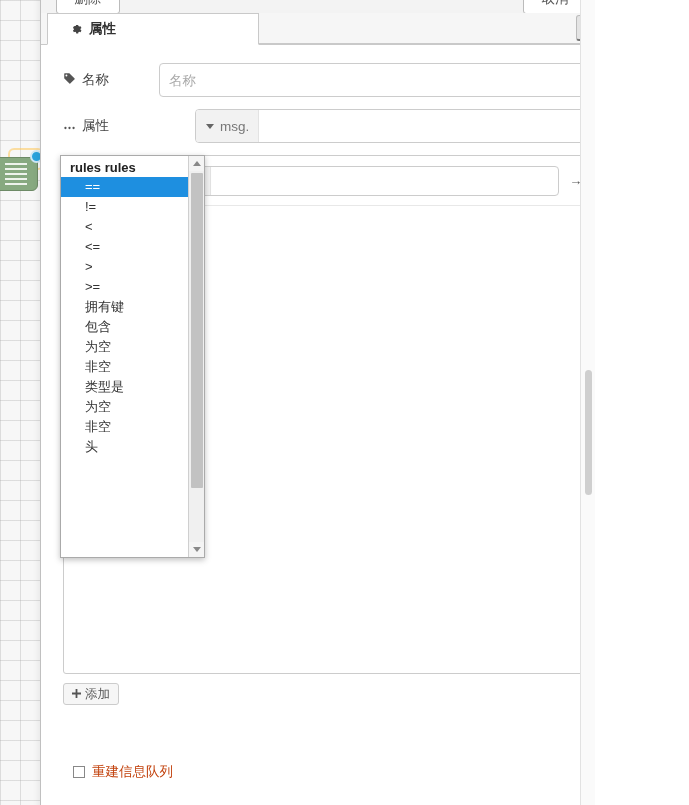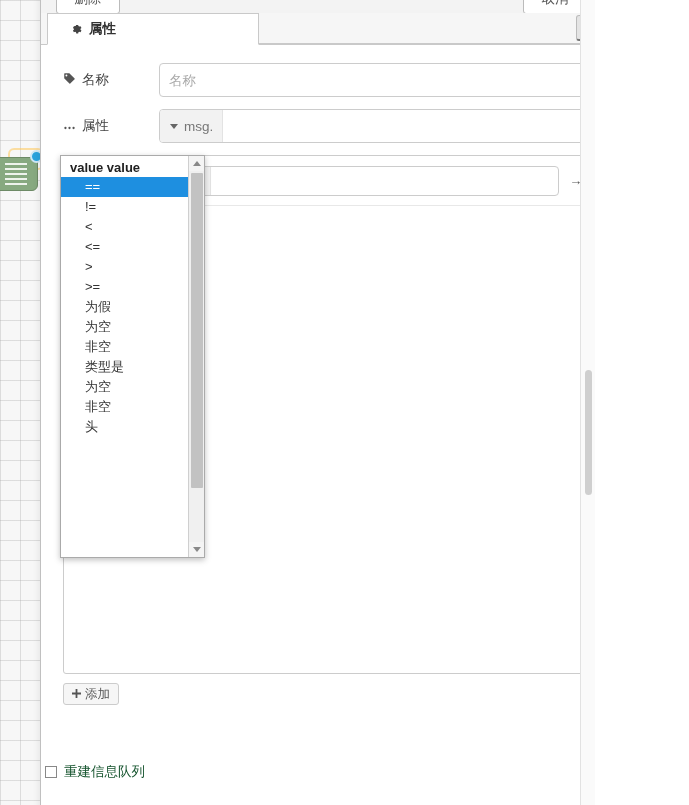--- a/index.html
+++ b/index.html
@@ -141,21 +141,21 @@
     font-size: 13.5px; color: #333;
     padding: 0 9px; outline: none;
     font-family: "Liberation Sans", sans-serif;
   }
   .finput::placeholder { color: #aaa; }
 
   .typed-input {
     flex: 1 1 auto; height: 34px;
     border: 1px solid #ccc; border-radius: 4px;
     background: #fff;
-    display: flex; align-items: stretch; overflow: hidden;
+    display: flex; align-items: stretch; overflow: hidden; margin-left: 36px;
   }
   .ti-prefix {
     display: flex; align-items: center; gap: 6px;
     background: #f2f2f2; border-right: 1px solid #e3e3e3;
     padding: 0 9px 0 10px;
     font-size: 13.5px; color: #777;
     cursor: pointer; user-select: none;
   }
   .ti-val { flex: 1; display: flex; align-items: center; padding-left: 8px; font-size: 13.5px; color: #444; }
   .caret { width: 0; height: 0; border-left: 4.5px solid transparent; border-right: 4.5px solid transparent; border-top: 5px solid #666; }
@@ -268,23 +268,23 @@
   }
   .sel-all {
     position: absolute; left: 22px; top: 673px;
     width: 582px; height: 30px;
     border: 1px solid #ccc; border-radius: 3px; background: #fff;
     display: flex; align-items: center; justify-content: space-between;
     padding: 0 9px; font-size: 13.5px; color: #444; cursor: pointer;
   }
   .sel-all .chev { width: 0; height: 0; border-left: 5px solid transparent; border-right: 5px solid transparent; border-top: 6px solid #666; }
   .cbrow {
-    position: absolute; left: 4px; top: 718px;
+    position: absolute; left: 32px; top: 718px;
     display: flex; align-items: center; gap: 7px;
-    font-size: 13.5px; color: #14532d; cursor: pointer;
+    font-size: 13.5px; color: #c2410c; cursor: pointer;
   }
   .cbox { width: 12px; height: 12px; border: 1px solid #888; background: #fff; }
 
   
   .page-scroll {
     position: absolute; right: 0; top: 0; width: 15px; height: 805px;
     background: #fafafa; border-left: 1px solid #e2e2e2;
   }
   .page-thumb {
     position: absolute; left: 4px; top: 370px; width: 7px; height: 125px;
@@ -435,28 +435,29 @@
       <div class="cbrow">
         <span class="cbox"></span>
         <span>重建信息队列</span>
       </div>
 
     </div>
   </div>
 
   <div class="dropdown">
     <div class="dd-list" id="dd-list">
-        <div class="dd-group">value value</div>
+        <div class="dd-group">rules rules</div>
         <div class="dd-item sel" style="background: rgb(30, 143, 224);">==</div>
         <div class="dd-item">!=</div>
         <div class="dd-item">&lt;</div>
         <div class="dd-item">&lt;=</div>
         <div class="dd-item">&gt;</div>
         <div class="dd-item">&gt;=</div>
-        <div class="dd-item">为假</div>
+        <div class="dd-item">拥有键</div>
+        <div class="dd-item">包含</div>
         <div class="dd-item">为空</div>
         <div class="dd-item">非空</div>
         <div class="dd-item">类型是</div>
         <div class="dd-item">为空</div>
         <div class="dd-item">非空</div>
         <div class="dd-item">头</div>
       </div>
     <div class="dd-scroll">
       <div class="arr up">
           <span class="tri-up"></span>

